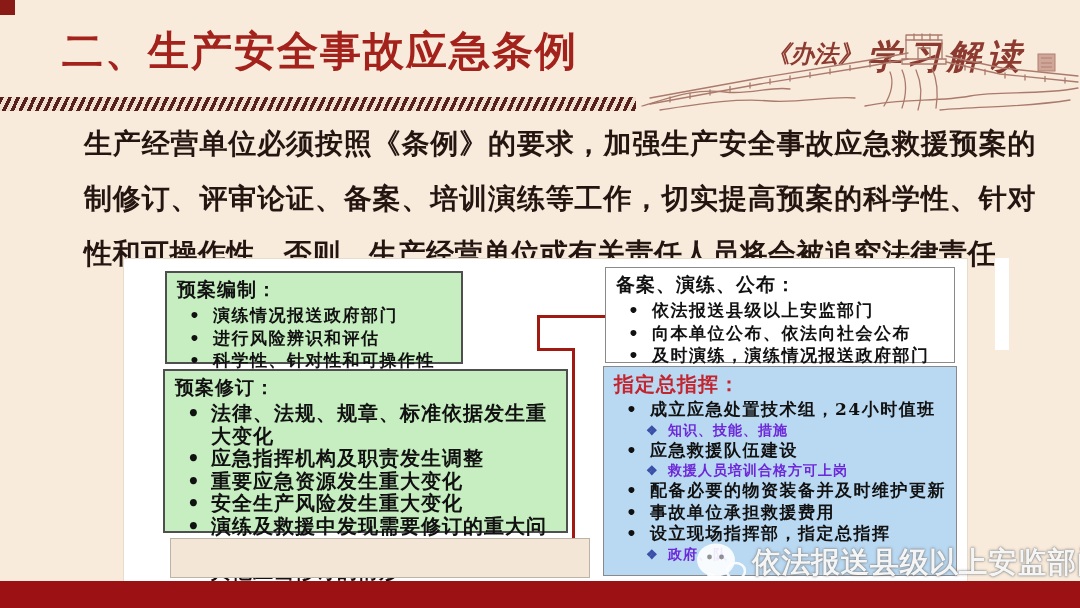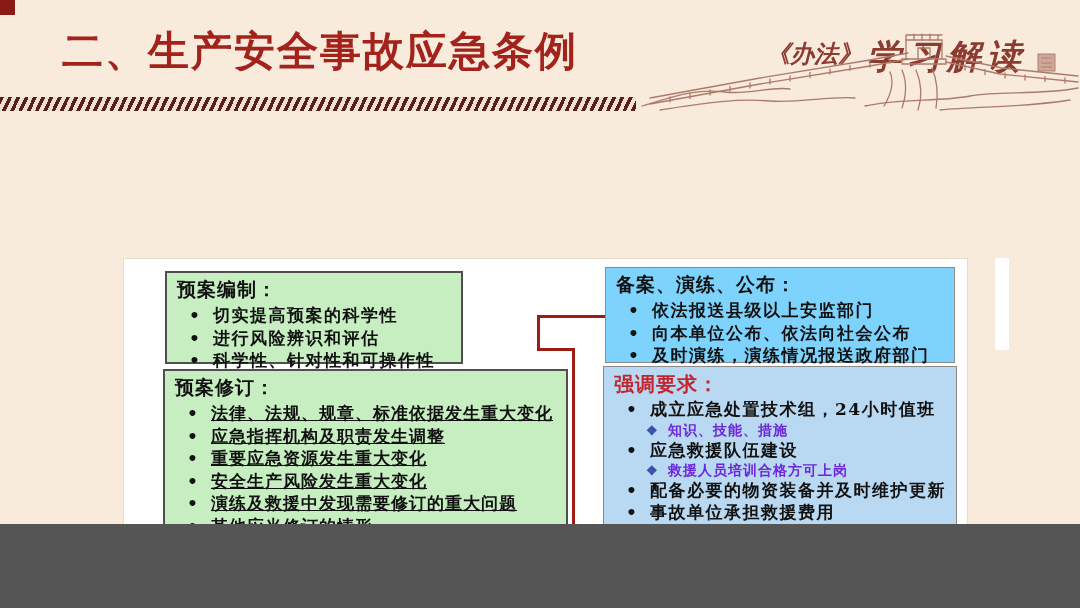--- a/index.html
+++ b/index.html
@@ -1,17 +1,17 @@
 <!DOCTYPE html>
 <html><head>
 <meta charset="utf-8">
 <style>
   html,body{margin:0;padding:0;background:#555;}
   #slide{
-    position:relative;width:1080px;height:524px;overflow:hidden;
+    position:relative;width:1080px;height:608px;overflow:hidden;
     background:#f8ebdb;
     font-family:"DejaVu Sans","Liberation Sans",sans-serif;
   }
   
   .corner-sq{position:absolute;left:0;top:0;width:15px;height:15px;background:#8a1a15;}
   .main-title{
     position:absolute;left:62px;top:24px;width:620px;
     font-size:41px;font-weight:bold;color:#a3231c;letter-spacing:2px;
     font-family:"Liberation Sans","DejaVu Sans",sans-serif;white-space:nowrap;
   }
@@ -37,33 +37,33 @@
   .canvas{
     position:absolute;left:123px;top:258px;width:845px;height:326px;
     background:#ffffff;box-shadow:0 0 0 1px #e8dccb inset;
   }
   .artifact{position:absolute;left:995px;top:258px;width:14px;height:92px;background:#ffffff;}
   .dbox{
     position:absolute;box-sizing:border-box;
     font-family:"DejaVu Serif","Liberation Serif",serif;color:#111;
   }
   .green{background:#c6eec0;border:2px solid #4f4f4f;}
-  .cyan{background:#7dd3fc;border:1px solid #8a8a8a;}
+  .cyan{background:#ffffff;border:1px solid #8a8a8a;}
   .blue{background:#b9d8f1;border:1px solid #8a8a8a;}
   .box-title{font-size:19px;font-weight:bold;letter-spacing:1px;padding:4px 24px 1px 10px;}
   .blue .box-title{color:#c2252f;font-size:20px;}
   ul.bullets{list-style:none;margin:0;padding:0 8px 4px 16px;}
   ul.bullets li{
     position:relative;font-size:17px;font-weight:600;letter-spacing:1.5px;
     line-height:22.5px;padding-left:30px;
   }
   ul.bullets li::before{content:"•";position:absolute;left:6px;top:0;}
   #box-plan-compile{left:165px;top:271px;width:298px;height:93px;}
   #box-plan-revise{left:163px;top:369px;width:405px;height:164px;}
-  #box-plan-revise ul.bullets li{letter-spacing:1px;line-height:22.5px;font-size:17px;text-decoration:underline;}
+  #box-plan-revise ul.bullets li{letter-spacing:1px;line-height:22.5px;font-size:20px;}
   #box-filing{left:605px;top:267px;width:350px;height:96px;}
   #box-filing ul.bullets li{font-size:17px;}
   #box-emphasis{left:603px;top:366px;width:354px;height:210px;}
   #box-emphasis ul.bullets{padding-bottom:2px;}
   #box-emphasis ul.bullets li{line-height:21.5px;}
   li.em-sub{
     font-size:14px !important;color:#6d28d9;letter-spacing:1px !important;
     line-height:19px !important;padding-left:48px !important;
   }
   li.em-sub::before{content:"❖" !important;color:#3a4fa8;left:26px !important;font-size:13px;}
@@ -122,33 +122,34 @@
       <path d="M325,44 l0,-5 M345,48.5 l0,-5 M365,52 l0,-5 M385,54 l0,-5 M405,55.5 l0,-5 M425,57 l0,-5"></path>
 
       <path d="M250,46 C255,58 250,70 244,80 M262,44 C268,58 266,70 262,82 M276,44 C282,58 282,72 278,84 M292,42 C298,56 298,70 296,82"></path>
     </g>
     <g>
       <rect x="398" y="28" width="17" height="17" fill="#cfa79a" stroke="#b07f6f" stroke-width="1"></rect>
       <path d="M401,32 h11 M401,37 h11 M401,41 h11" stroke="#b07f6f" stroke-width="1"></path>
     </g>
   </svg>
 
+  <div class="body-text">生产经营单位必须按照《条例》的要求，加强生产安全事故应急救援预案的制修订、评审论证、备案、培训演练等工作，切实提高预案的科学性、针对性和可操作性。否则，生产经营单位或有关责任人员将会被追究法律责任。</div>
 
   <div class="canvas"></div>
   <div class="artifact"></div>
 
   <div class="conn" style="left:537px;top:315px;width:69px;height:3px;"></div>
   <div class="conn" style="left:537px;top:315px;width:3px;height:36px;"></div>
   <div class="conn" style="left:537px;top:348px;width:38px;height:3px;"></div>
   <div class="conn" style="left:572px;top:348px;width:3px;height:218px;"></div>
 
   <div class="dbox green" id="box-plan-compile">
     <div class="box-title">预案编制：</div>
     <ul class="bullets">
-      <li>切实提高预案的科学性</li>
+      <li>演练情况报送政府部门</li>
       <li>进行风险辨识和评估</li>
       <li>科学性、针对性和可操作性</li>
     </ul>
   </div>
 
   <div class="dbox green" id="box-plan-revise">
     <div class="box-title">预案修订：</div>
     <ul class="bullets">
       <li>法律、法规、规章、标准依据发生重大变化</li>
       <li>应急指挥机构及职责发生调整</li>
@@ -162,21 +163,21 @@
   <div class="dbox cyan" id="box-filing">
     <div class="box-title">备案、演练、公布：</div>
     <ul class="bullets">
       <li>依法报送县级以上安监部门</li>
       <li>向本单位公布、依法向社会公布</li>
       <li>及时演练，演练情况报送政府部门</li>
     </ul>
   </div>
 
   <div class="dbox blue" id="box-emphasis">
-    <div class="box-title">强调要求：</div>
+    <div class="box-title">指定总指挥：</div>
     <ul class="bullets">
       <li>成立应急处置技术组，24小时值班</li>
       <li class="em-sub">知识、技能、措施</li>
       <li>应急救援队伍建设</li>
       <li class="em-sub">救援人员培训合格方可上岗</li>
       <li>配备必要的物资装备并及时维护更新</li>
       <li>事故单位承担救援费用</li>
       <li>设立现场指挥部，指定总指挥</li>
       <li class="em-sub">政府、队</li>
     </ul>

